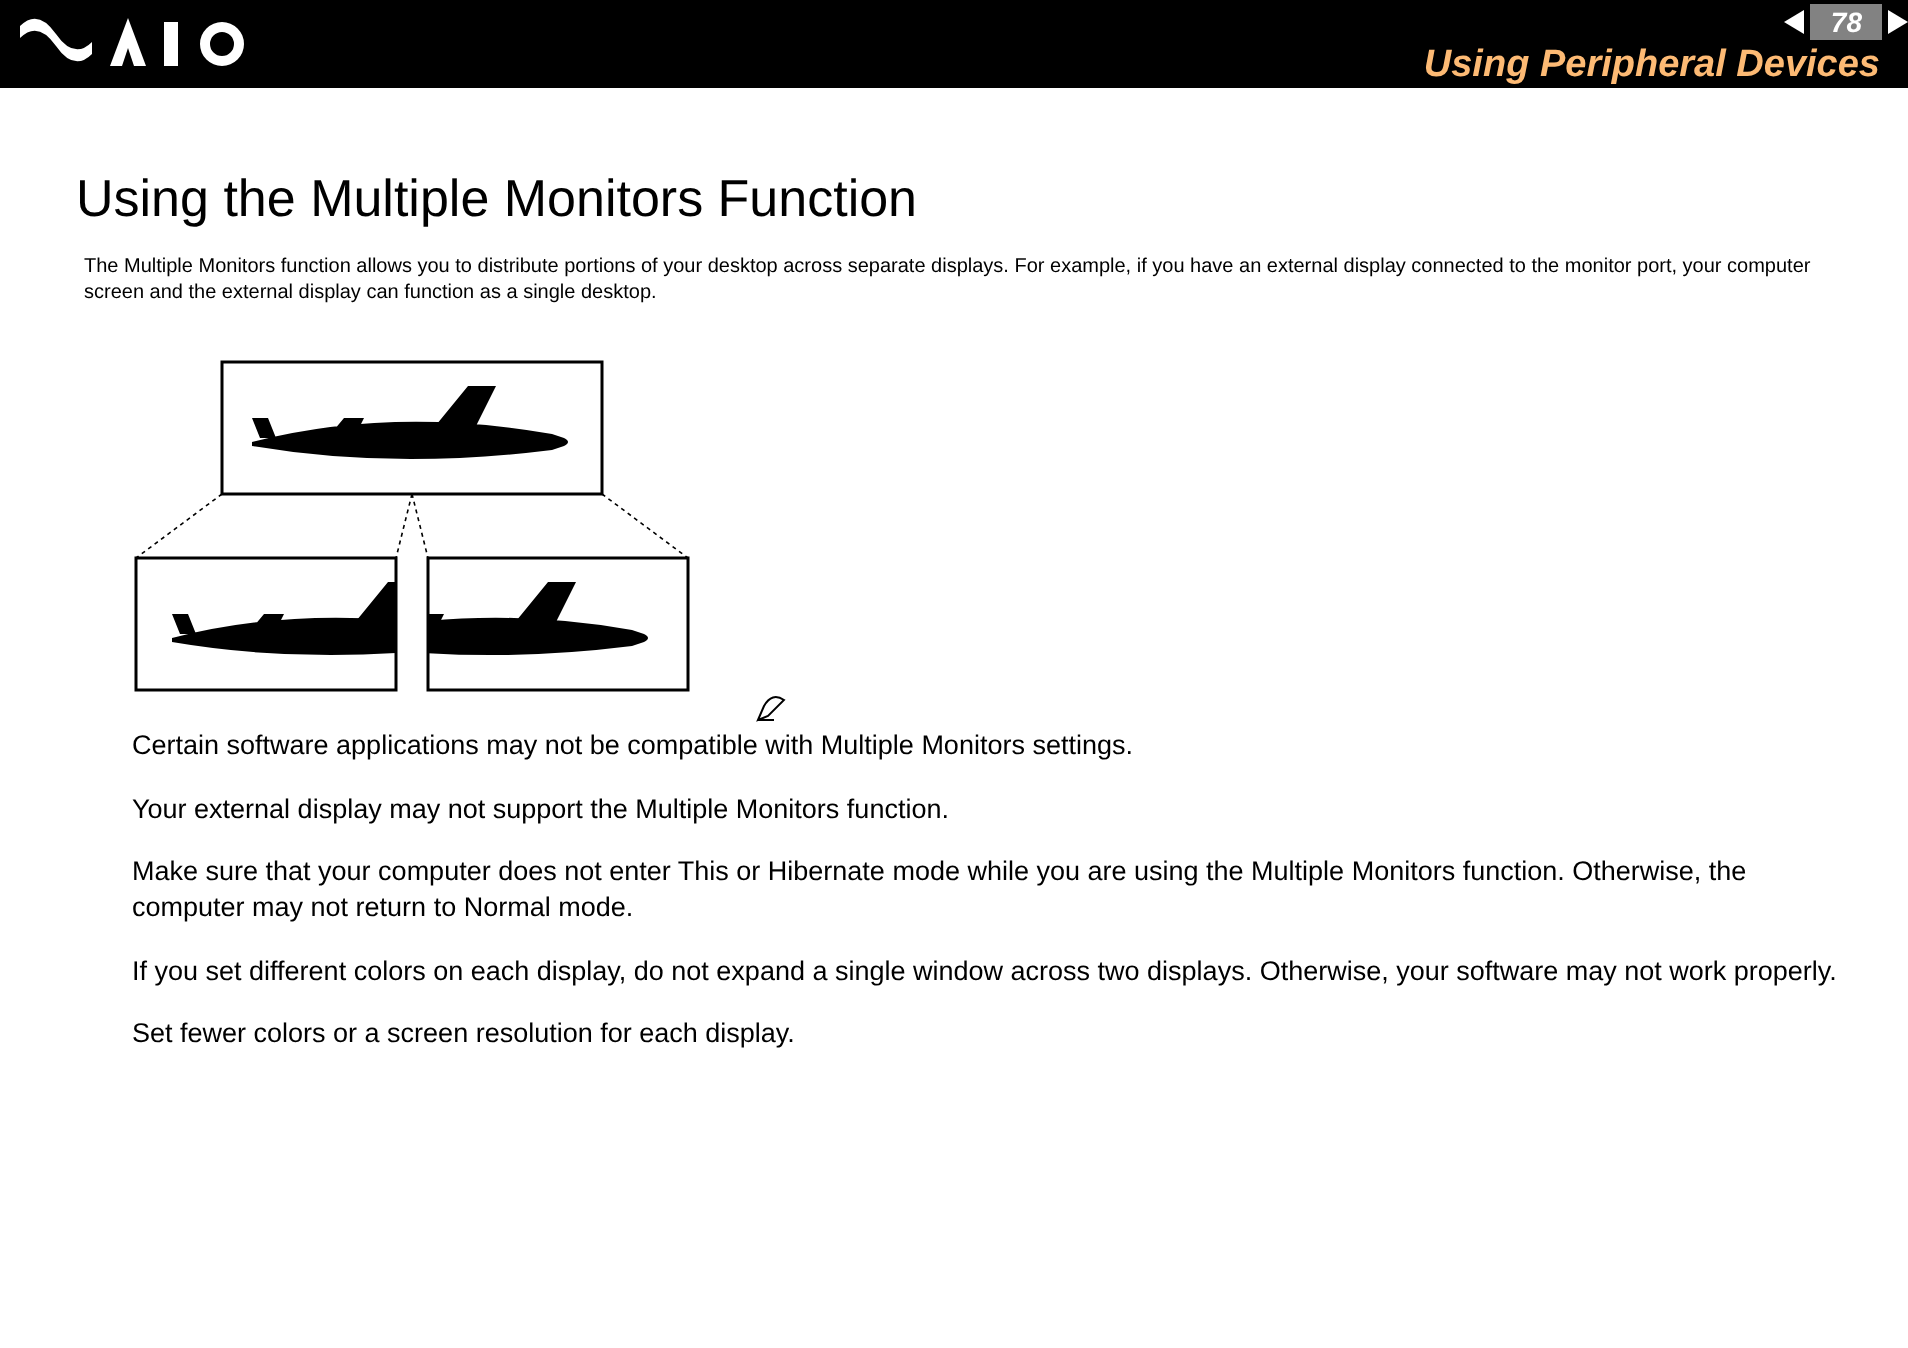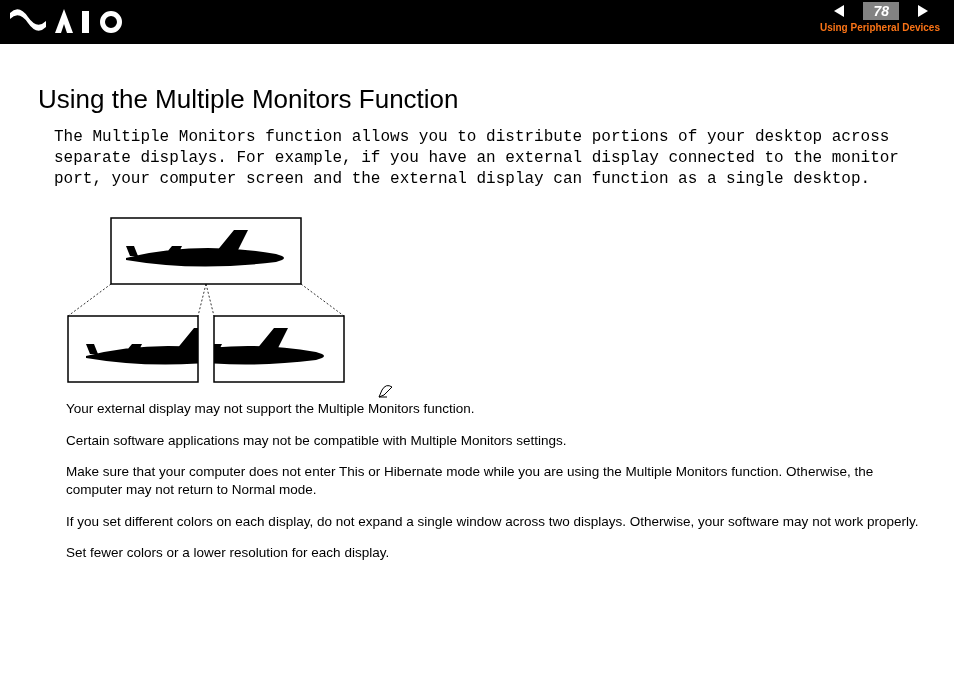--- a/index.html
+++ b/index.html
@@ -19,25 +19,25 @@
   }
   .logo {
     position: absolute;
     left: 10px;
     top: 4px;
     width: 130px;
     height: 36px;
   }
   .pagenav {
     position: absolute;
-    right: 26px;
+    right: 0;
     top: 2px;
     display: flex;
     align-items: center;
-    gap: 16px;
+    gap: 0;
   }
   .tri {
     width: 0; height: 0;
     display: inline-block;
   }
   .tri-left {
     border-top: 6px solid transparent;
     border-bottom: 6px solid transparent;
     border-right: 10px solid #fff;
   }
@@ -54,37 +54,37 @@
     font-size: 14px;
     padding: 0 10px;
     height: 18px;
     line-height: 18px;
     margin: 0 3px;
   }
   .section-title {
     position: absolute;
     right: 14px;
     top: 22px;
-    color: #f97316;
+    color: #fdba74;
     font-weight: bold;
-    font-size: 10px;
+    font-size: 19px;
+    font-style: italic;
   }
   .content {
     padding: 40px 23px 10px 38px;
   }
   h1 {
     font-size: 26px;
     font-weight: 400;
     margin: 0 0 12px 0;
   }
   p.body {
-    font-size: 16px;
+    font-size: 10px;
     line-height: 1.32;
-    margin: 0 0 12px 16px;
-    font-family: Liberation Mono, monospace;
+    margin: 0 0 12px 4px;
   }
   .diagram {
     margin: 14px 0 10px 28px;
     width: 280px;
     height: 170px;
   }
   .note-icon {
     margin-left: 28px;
     margin-bottom: -2px;
   }
@@ -172,19 +172,19 @@
       </g>
     </g>
   </svg>
 
   
   <svg class="note-icon" width="18" height="14" viewBox="0 0 18 14">
     <path d="M1 13 L4 6 Q8 -1 14 3 L6 11 Z" fill="none" stroke="#000" stroke-width="1"></path>
     <line x1="1" y1="13" x2="9" y2="13" stroke="#000" stroke-width="1"></line>
   </svg>
 
+  <p class="note">Certain software applications may not be compatible with Multiple Monitors settings.</p>
   <p class="note">Your external display may not support the Multiple Monitors function.</p>
-  <p class="note">Certain software applications may not be compatible with Multiple Monitors settings.</p>
   <p class="note">Make sure that your computer does not enter This or Hibernate mode while you are using the Multiple Monitors function. Otherwise, the computer may not return to Normal mode.</p>
   <p class="note">If you set different colors on each display, do not expand a single window across two displays. Otherwise, your software may not work properly.</p>
-  <p class="note">Set fewer colors or a lower resolution for each display.</p>
+  <p class="note">Set fewer colors or a screen resolution for each display.</p>
 
 </div>
 
 </body></html>

